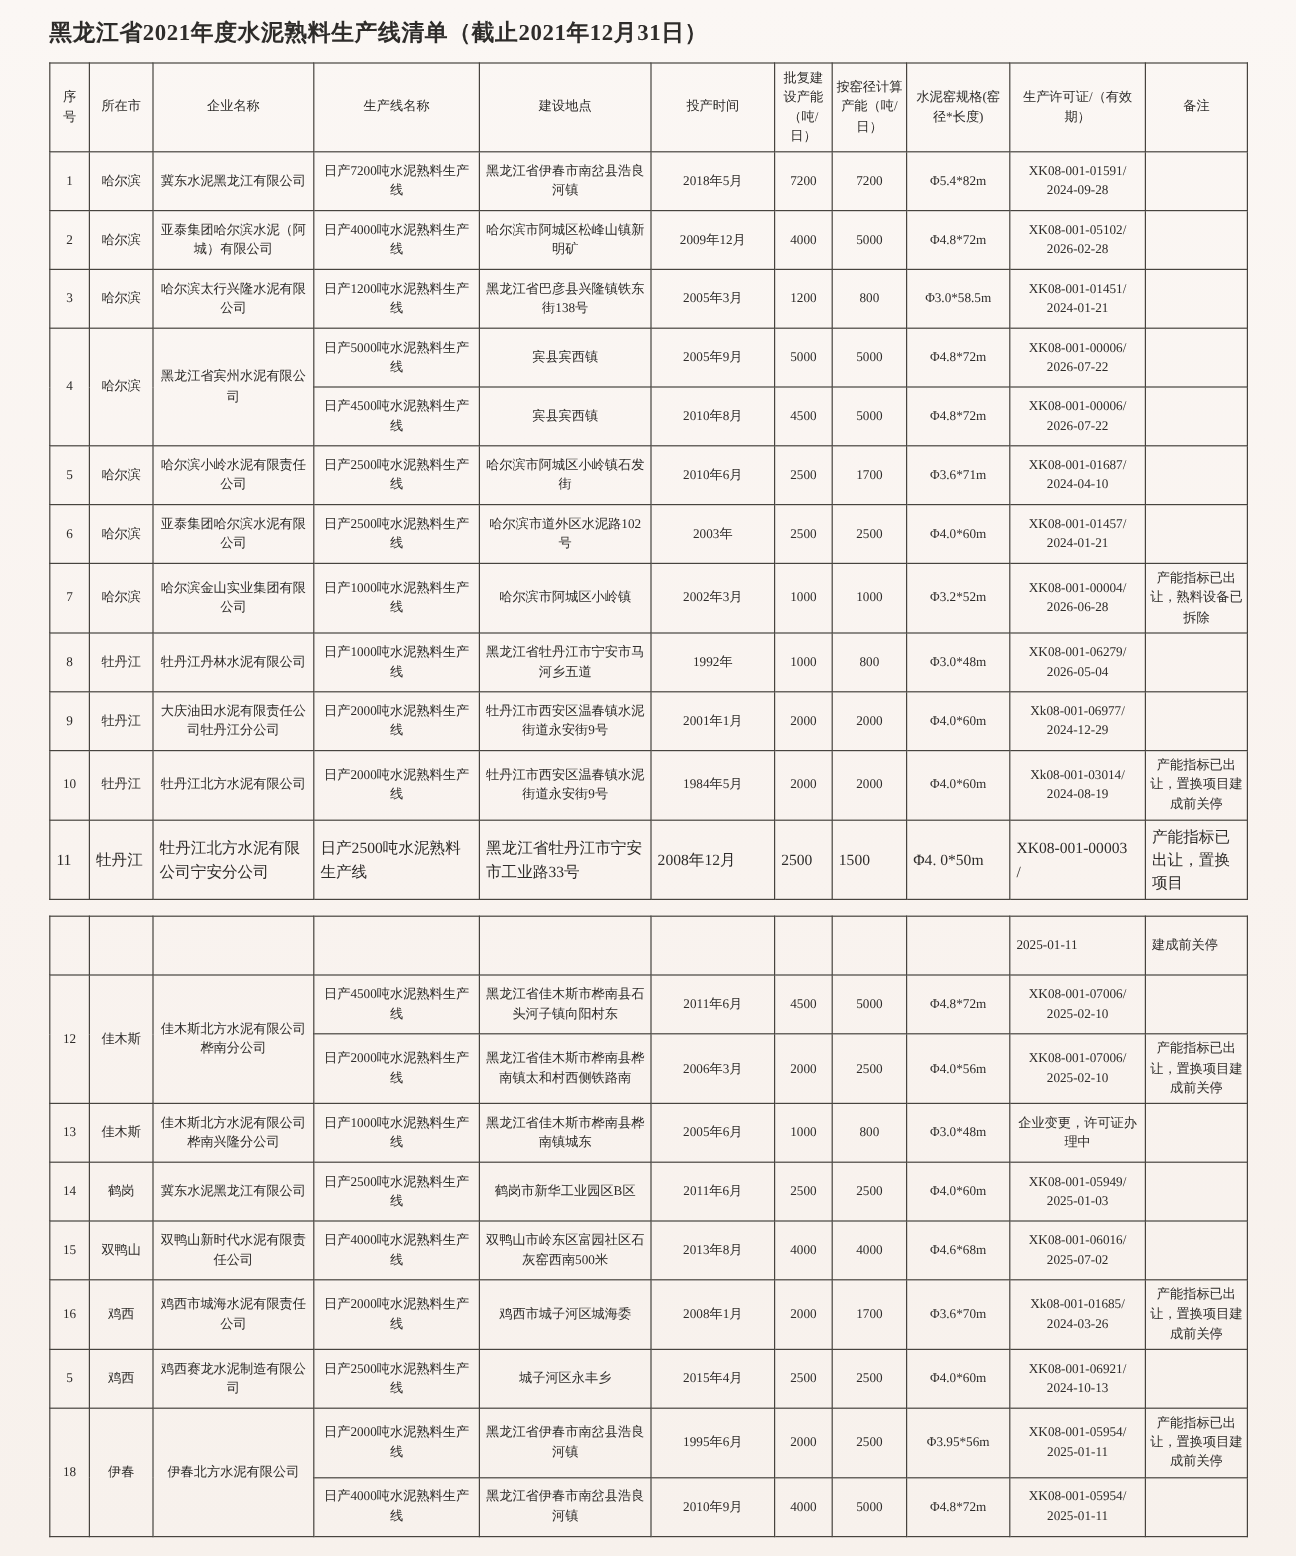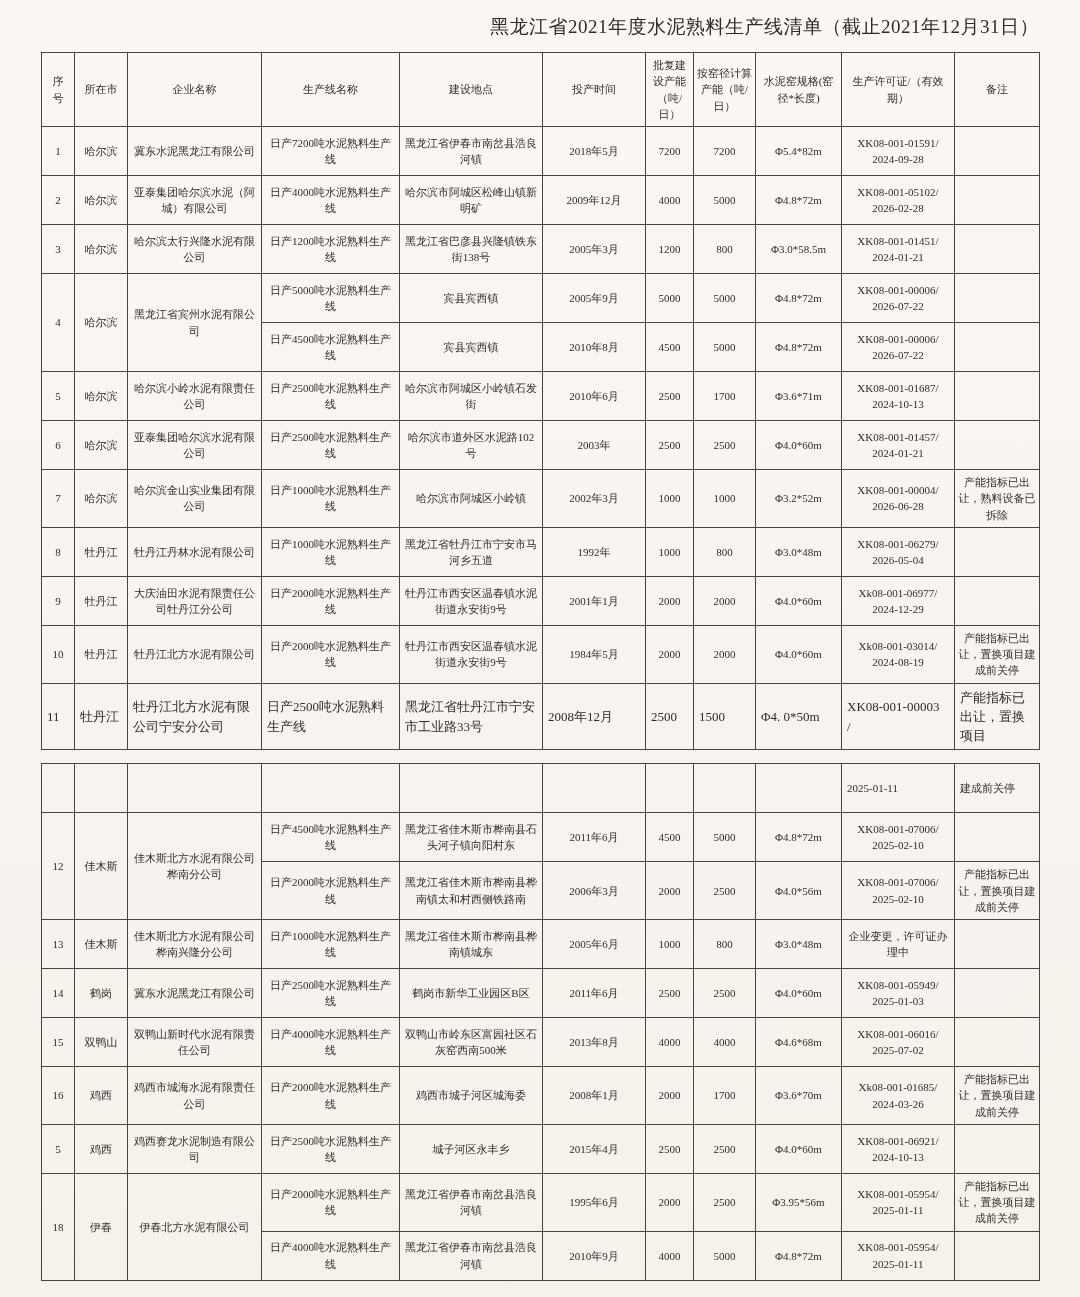--- a/index.html
+++ b/index.html
@@ -10,21 +10,21 @@
     color:#2e2c2a;
     padding:8px 41px 6px 41px;
     overflow:hidden;
     position:relative;
   }
   .attachment{
     font-family:"Liberation Sans","DejaVu Sans",sans-serif;
     font-weight:bold;font-size:15px;margin:2px 0 8px 2px;
   }
   .doc-title{
-    text-align:right;font-weight:normal;font-size:19px;
+    text-align:left;font-weight:bold;font-size:19px;
     letter-spacing:0.5px;margin:6px 0 12px 0;
   }
   table.listing{
     border-collapse:collapse;table-layout:fixed;width:998px;
     border:1.5px solid #3d3b39;
   }
   table.listing th, table.listing td{
     border:1px solid #47443f;
     font-size:11px;line-height:1.48;
     text-align:center;vertical-align:middle;
@@ -152,21 +152,21 @@
           <td>5</td>
           <td>哈尔滨</td>
           <td>哈尔滨小岭水泥有限责任公司</td>
           <td>日产2500吨水泥熟料生产线</td>
           <td>哈尔滨市阿城区小岭镇石发街</td>
           <td>2010年6月</td>
           <td>2500</td>
           <td>1700</td>
           <td>Φ3.6*71m</td>
           <td>XK08-001-01687/
-2024-10-13</td>
+2024-04-10</td>
           <td></td>
         </tr>
         <tr>
           <td>6</td>
           <td>哈尔滨</td>
           <td>亚泰集团哈尔滨水泥有限公司</td>
           <td>日产2500吨水泥熟料生产线</td>
           <td>哈尔滨市道外区水泥路102号</td>
           <td>2003年</td>
           <td>2500</td>

